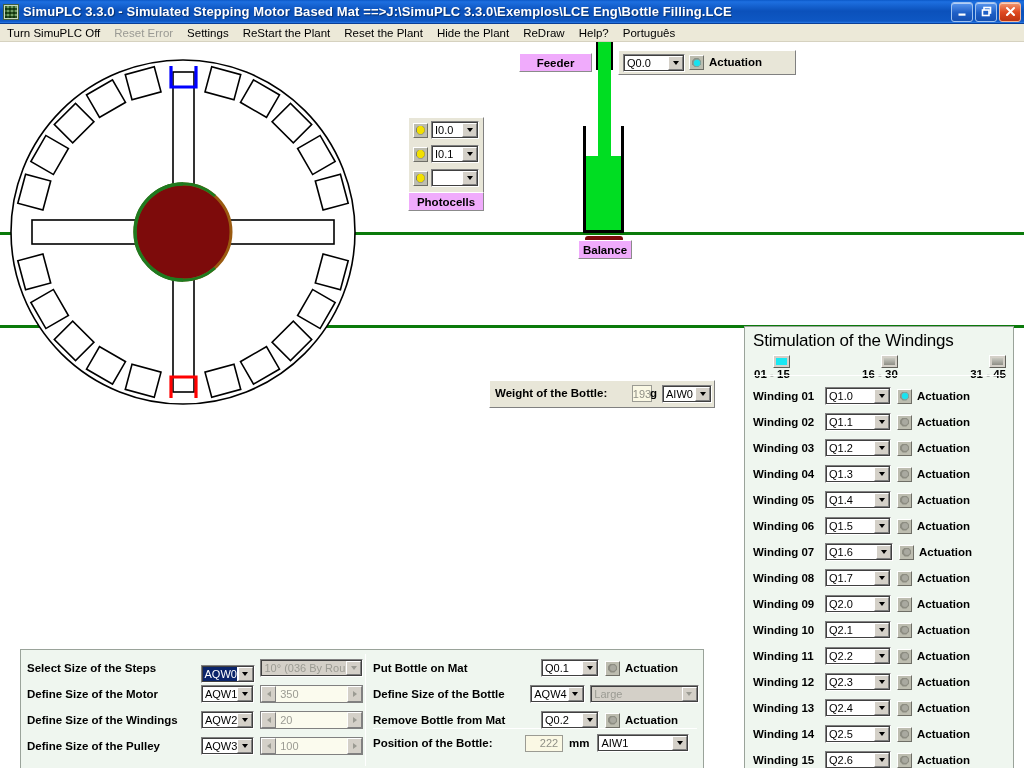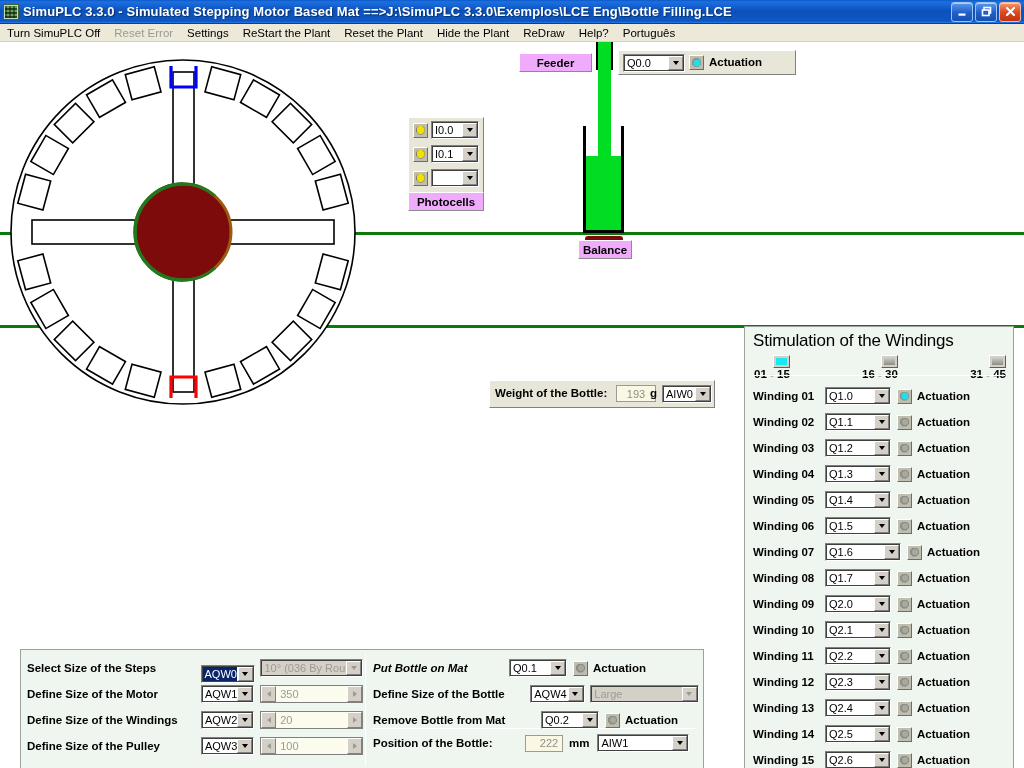--- a/index.html
+++ b/index.html
@@ -326,21 +326,21 @@
     <div style="position:absolute;left:621px;top:84px;width:3px;height:107px;background:#000;"></div>
     <div style="position:absolute;left:583px;top:188px;width:41px;height:3px;background:#000;"></div>
     <div style="position:absolute;left:586px;top:114px;width:35px;height:74px;background:#00dd22;"></div>
     <div style="position:absolute;left:585px;top:194px;width:38px;height:6px;background:#7d0b0b;border-radius:3px;"></div>
     <div class="lbl-plate" style="left:578px; top:198px; width:54px; height:19px;">
       <span>Balance</span>
     </div>
 
     <div class="gpanel" style="left:489px; top:338px; width:226px; height:28px; background:#e8e6d8;">
       <span class="fldlabel" style="position:absolute;left:5px;top:6px;">Weight of the Bottle:</span>
-      <span class="numfield" style="position:absolute;left:126px;top:4px;width:40px;">193</span>
+      <span class="numfield" style="position:absolute;left:142px;top:4px;width:20px;">193</span>
       <span class="fldlabel" style="position:absolute;left:160px;top:6px;">g</span>
       <span class="combo" style="position:absolute;left:172px;top:4px;width:50px;">
         <span class="cval">AIW0</span>
         <span class="arrowbtn">
             <i class="tri"></i>
           </span>
       </span>
     </div>
 
     <div id="windings" style="left:744px; top:284px; width:270px; height:484px;">
@@ -431,21 +431,21 @@
       <span class="cval">Q1.5</span>
       <span class="arrowbtn">
                 <i class="tri"></i>
               </span>
     </span>
         <span class="led " style="margin-left:6px;"></span>
         <span class="wact">Actuation</span>
       </div>
           <div class="wrow" style="height:26px;">
         <span class="wname">Winding 07</span>
-        <span class="combo" style="width:76px;">
+        <span class="combo" style="width:68px;">
       <span class="cval">Q1.6</span>
       <span class="arrowbtn">
                 <i class="tri"></i>
               </span>
     </span>
         <span class="led " style="margin-left:6px;"></span>
         <span class="wact">Actuation</span>
       </div>
           <div class="wrow" style="height:26px;">
         <span class="wname">Winding 08</span>
@@ -611,21 +611,21 @@
               </span>
       <span class="spinval">100</span>
       <span class="spinbtn">
                 <i class="rtri"></i>
               </span>
     </span>
       </div>
         </div>
       <div id="br-rows" style="position:absolute;left:352px;top:5px;width:326px;">
           <div style="display:flex;align-items:center;height:26px;">
-        <span class="fldlabel" style="width:136px;font-style:italic;">Put Bottle on Mat</span>
+        <span class="fldlabel" style="width:168px;">Put Bottle on Mat</span>
         <span class="combo" style="width:58px;">
       <span class="cval">Q0.1</span>
       <span class="arrowbtn">
                 <i class="tri"></i>
               </span>
     </span>
         <span class="led " style="margin-left:6px;"></span>
               <span class="fldlabel" style="margin-left:5px;">Actuation</span>
       </div>
           <div style="display:flex;align-items:center;height:26px;">

